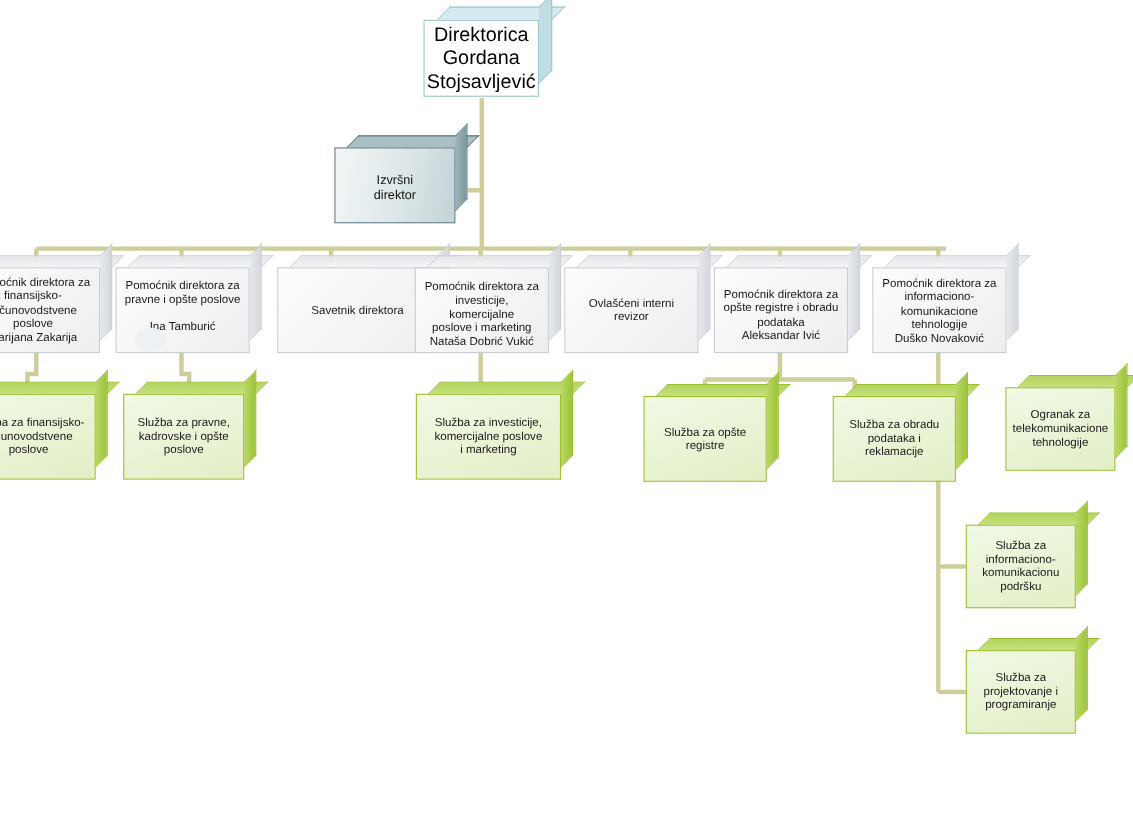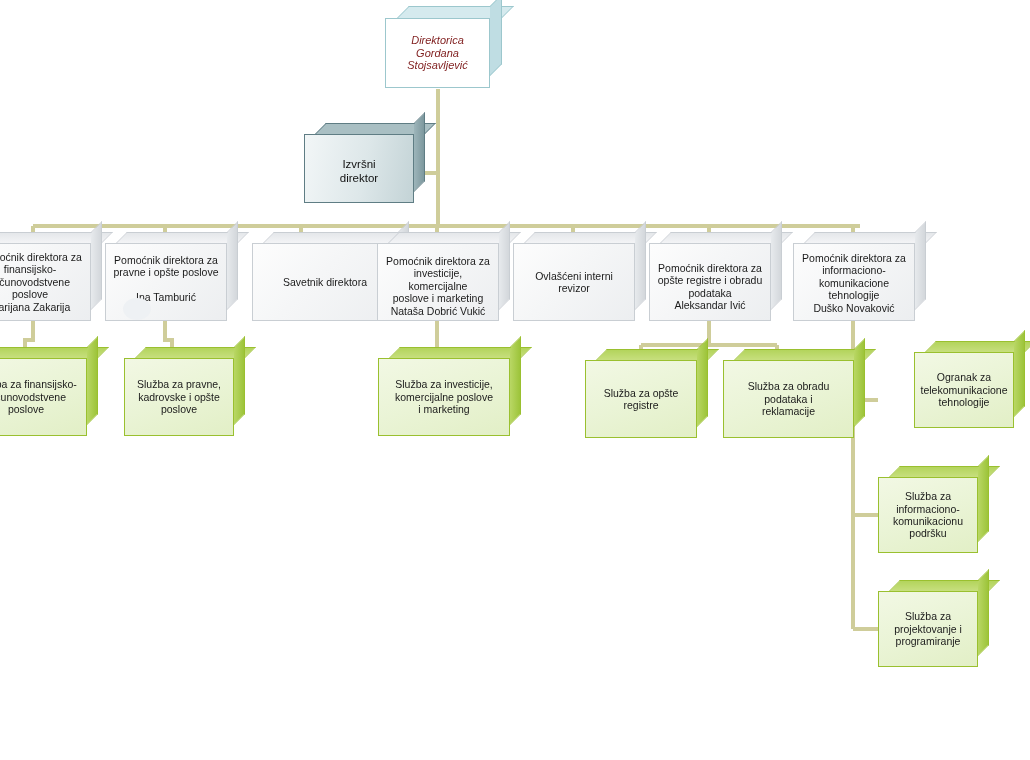--- a/index.html
+++ b/index.html
@@ -98,23 +98,22 @@
     border-left: none;
     box-sizing: border-box;
     transform: skewY(-45deg);
     transform-origin: top left;
   }
 
   
   .teal .face {
     background: #ffffff;
     border: 1px solid #9cc7cd;
-    color: #7f1d1d;
-    font-size: 11px;
-    font-style: italic;
+    color: #000000;
+    font-size: 18px;
   }
   .teal .top {
     height: 12px;
     top: -12px;
     left: 12px;
     background: #d5eaee;
     border: 1px solid #9cc7cd;
     border-bottom: none;
     box-sizing: border-box;
     transform: skewX(-45deg);
@@ -339,21 +338,21 @@
   <div class="node green" style="left:-35px; top:358px; width:122px; height:78px;">
     <div class="top"></div>
     <div class="side"></div>
     <div class="face">
       <span class="label">Služba za finansijsko-
 računovodstvene
 poslove</span>
     </div>
   </div>
 
-  <div class="node green" style="left:112px; top:358px; width:110px; height:78px;margin-left:12px;">
+  <div class="node green" style="left:112px; top:358px; width:110px; height:78px;">
     <div class="top"></div>
     <div class="side"></div>
     <div class="face">
       <span class="label">Služba za pravne,
 kadrovske i opšte
 poslove</span>
     </div>
   </div>
 
   <div class="node green" style="left:378px; top:358px; width:132px; height:78px;">
@@ -368,21 +367,21 @@
 
   <div class="node green" style="left:585px; top:360px; width:112px; height:78px;border-radius:24px;">
     <div class="top"></div>
     <div class="side"></div>
     <div class="face">
       <span class="label">Služba za opšte
 registre</span>
     </div>
   </div>
 
-  <div class="node green" style="left:723px; top:360px; width:131px; height:78px;">
+  <div class="node green" style="left:757px; top:360px; width:112px; height:78px;">
     <div class="top"></div>
     <div class="side"></div>
     <div class="face">
       <span class="label">Služba za obradu
 podataka i
 reklamacije</span>
     </div>
   </div>
 
   <div class="node green" style="left:878px; top:352px; width:100px; height:76px;margin-left:36px;">

